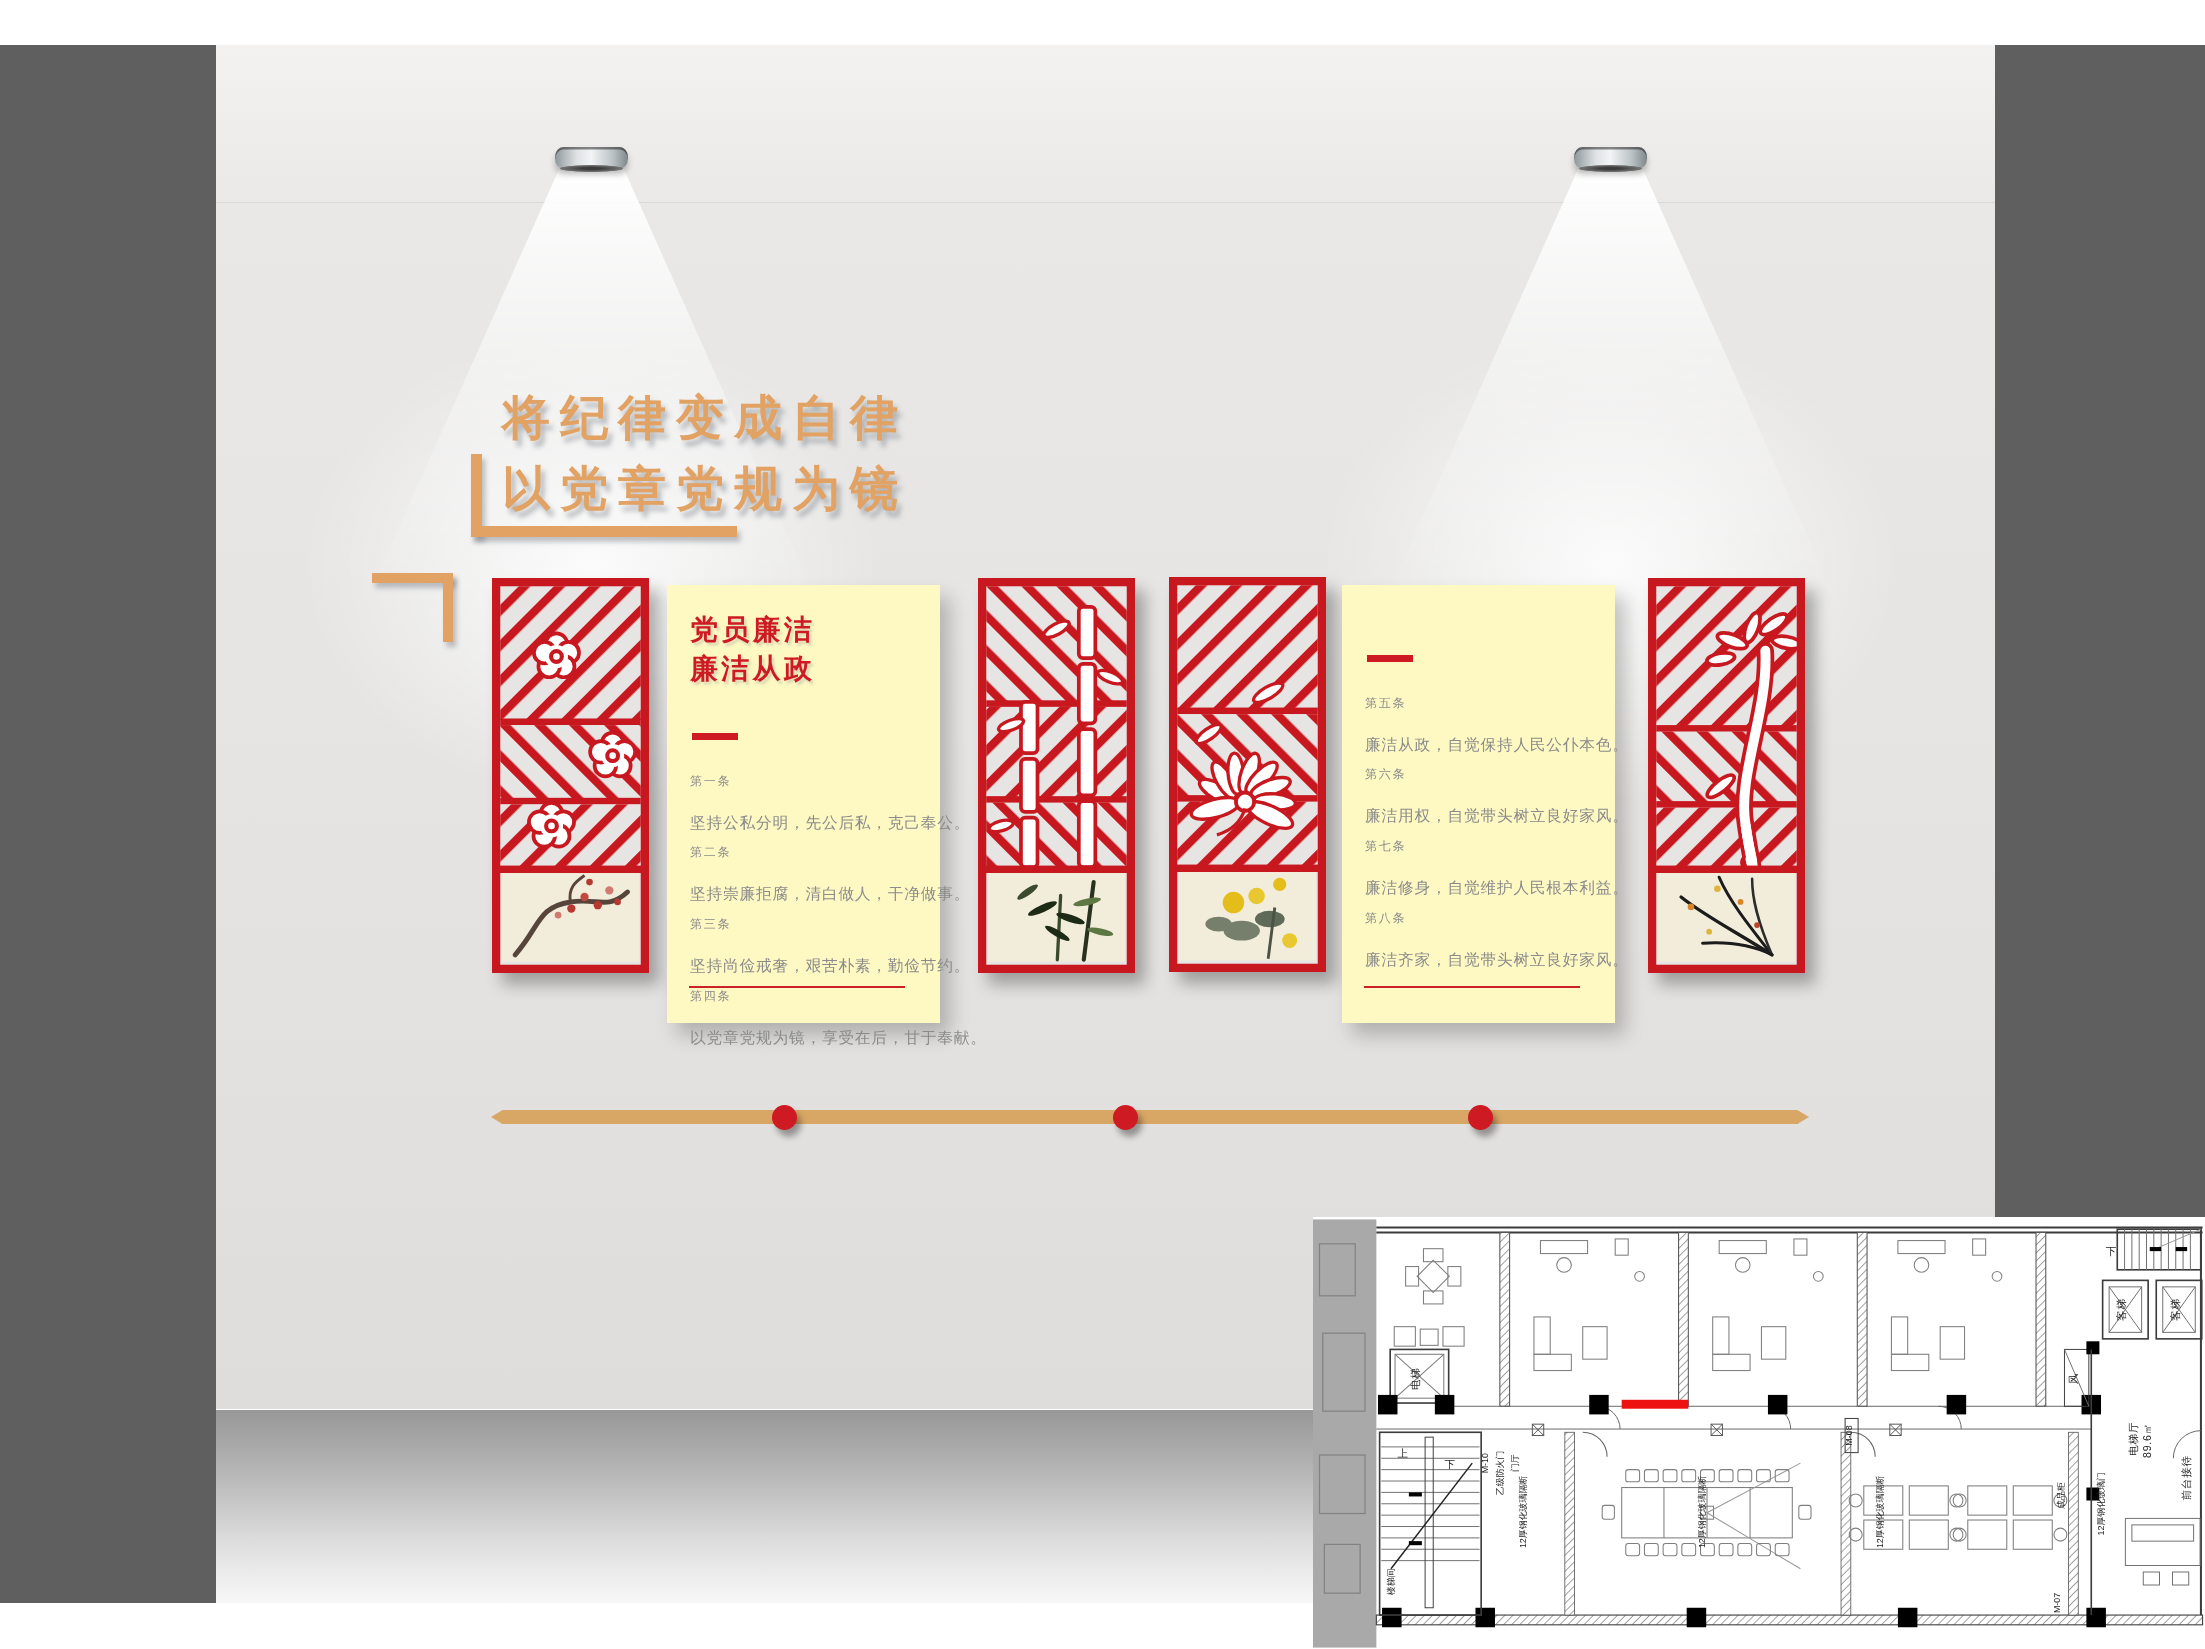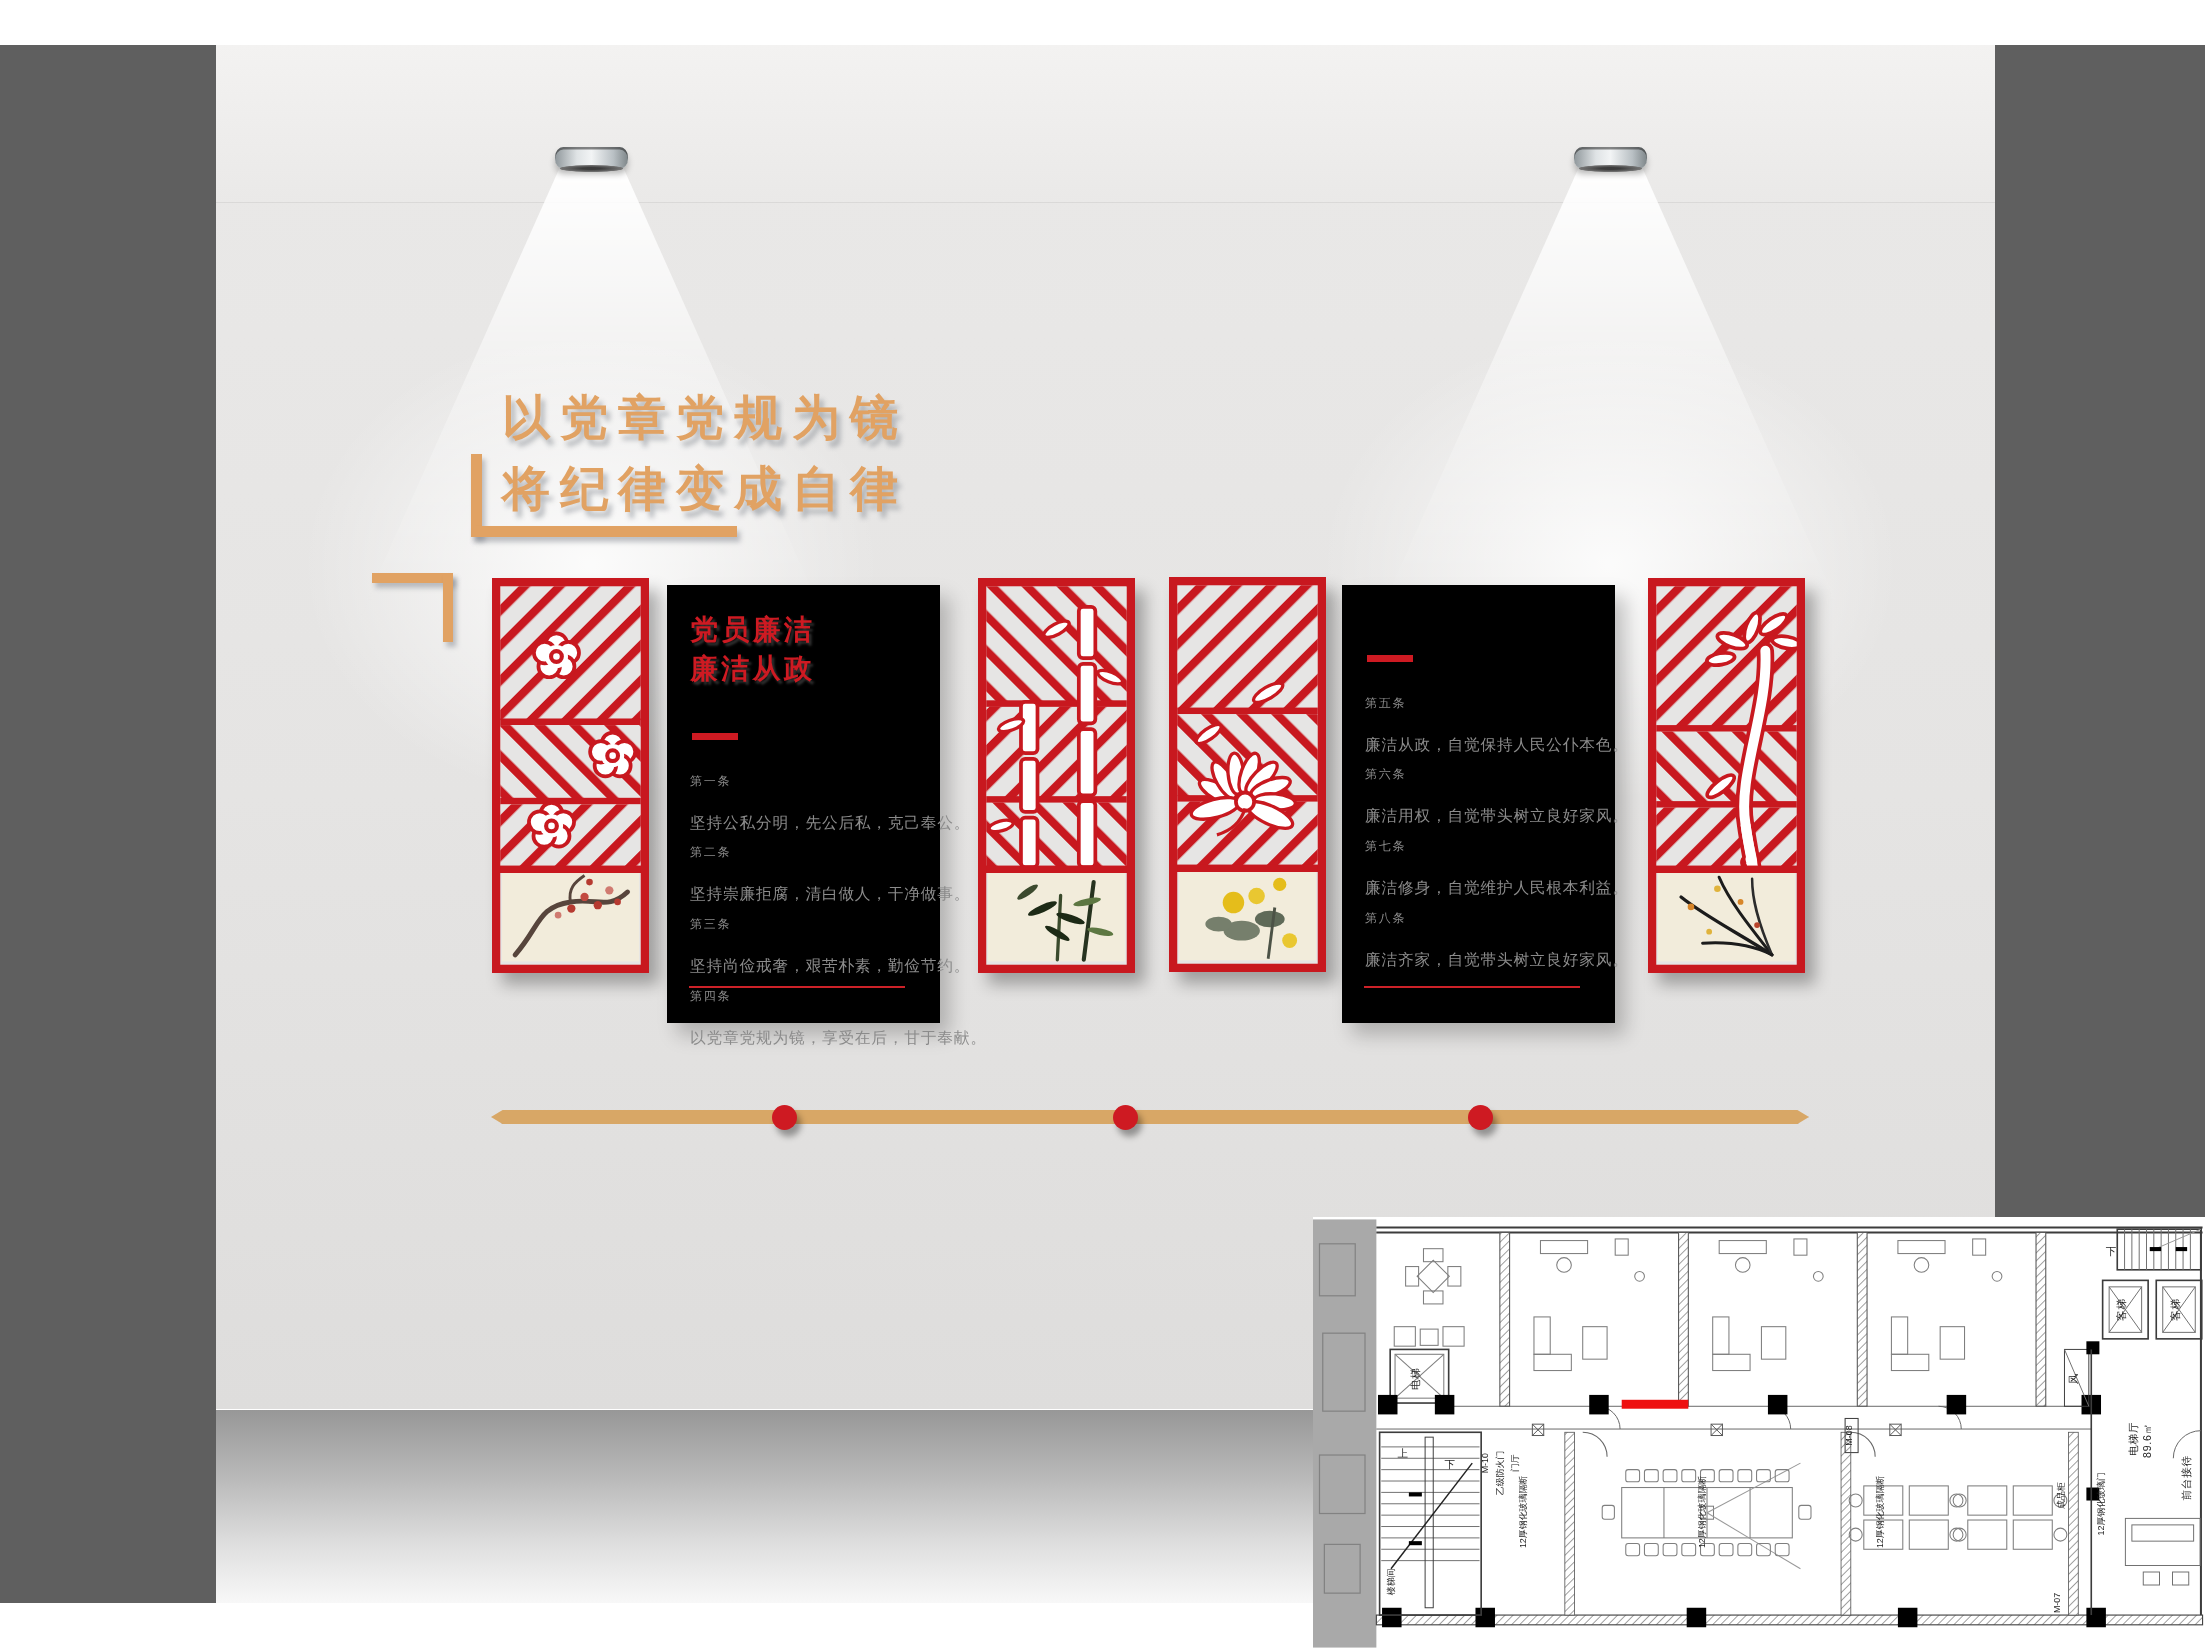--- a/index.html
+++ b/index.html
@@ -33,21 +33,21 @@
         line-height:71px;letter-spacing:10px;text-shadow:4.1px 5.8px 5px rgba(105,110,120,0.45);white-space:nowrap;}
   .gold{position:absolute;background:#e1a263;box-shadow:3.3px 5px 5px rgba(105,110,120,0.40);}
 
   
   .woodbar{position:absolute;left:491px;top:1110px;width:1318px;height:14px;background:#d8a766;
         box-shadow:5px 7.4px 8.3px rgba(0,0,0,0.30);clip-path:polygon(0 50%,11.6px 0,calc(100% - 11.6px) 0,100% 50%,calc(100% - 11.6px) 100%,11.6px 100%);}
   .dot{position:absolute;width:25px;height:25px;border-radius:50%;background:#ce1a22;
         box-shadow:4.1px 6.6px 6.6px rgba(0,0,0,0.35);top:1105px;}
 
   
-  .wpanel{position:absolute;width:273px;height:438px;background:#000000;
+  .wpanel{position:absolute;width:273px;height:438px;background:#fef9c3;
         box-shadow:10px 11.6px 18px rgba(0,0,0,0.22);padding:25px 20px 0 23px;}
   .wpanel h2{margin:0;color:#ce1a22;font-size:28px;line-height:39px;letter-spacing:3.3px;font-weight:bold;
         text-shadow:2.5px 3.3px 2.5px rgba(150,150,150,0.35);}
   .wpanel .divider{width:46px;height:6.6px;background:#ce1a22;margin:45px 0 33px 1.7px;}
   .clause-no{color:#8b8b8b;font-size:12px;margin-top:10.7px;letter-spacing:1.7px;}
   .clause-tx{color:#8b8b8b;font-size:15.7px;margin-top:23px;letter-spacing:0.8px;white-space:nowrap;}
   .wpanel .endline{position:absolute;left:21.5px;bottom:35px;width:216px;height:2.5px;background:#cc2128;}
 
   
   .lattice{position:absolute;width:157px;height:395px;box-shadow:10px 11.6px 15px rgba(0,0,0,0.30);}
@@ -78,22 +78,22 @@
 
   <div class="lamp" style="left:555px;top:147px;"></div>
   <div class="lamp" style="left:1574px;top:147px;"></div>
 
   <div class="gold" style="left:471px;top:454px;width:10.7px;height:83px;"></div>
   <div class="gold" style="left:471px;top:526px;width:266px;height:10.7px;"></div>
   <div class="gold" style="left:372px;top:573px;width:81px;height:10px;"></div>
   <div class="gold" style="left:443px;top:573px;width:10px;height:69px;"></div>
 
   <div class="headline">
+    <div>将纪律变成自律</div>
     <div>以党章党规为镜</div>
-    <div>将纪律变成自律</div>
   </div>
 
   <div class="lattice" style="left:492px;top:578px;">
     <svg width="157" height="395" viewBox="0 0 190 478">
       <defs>
         <pattern id="pa1" width="30" height="30" patternUnits="userSpaceOnUse" patternTransform="rotate(45)">
             <rect width="30" height="30" fill="#e6e5e4"></rect>
             <rect width="10" height="30" fill="#c8181f"></rect>
           </pattern>
         <pattern id="pa2" width="30" height="30" patternUnits="userSpaceOnUse" patternTransform="rotate(-45)">

